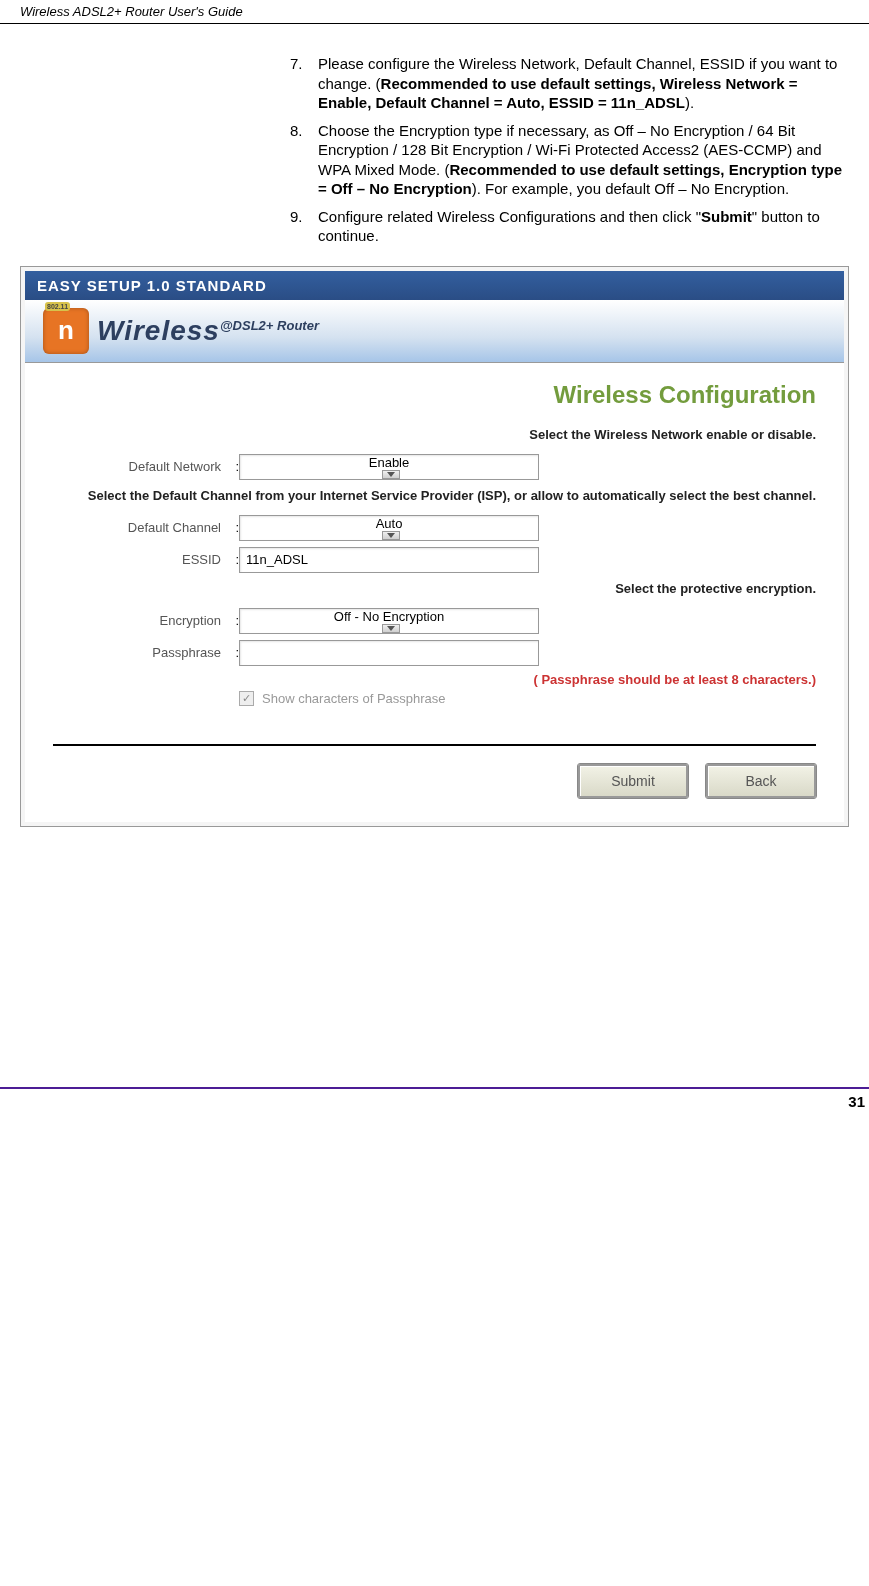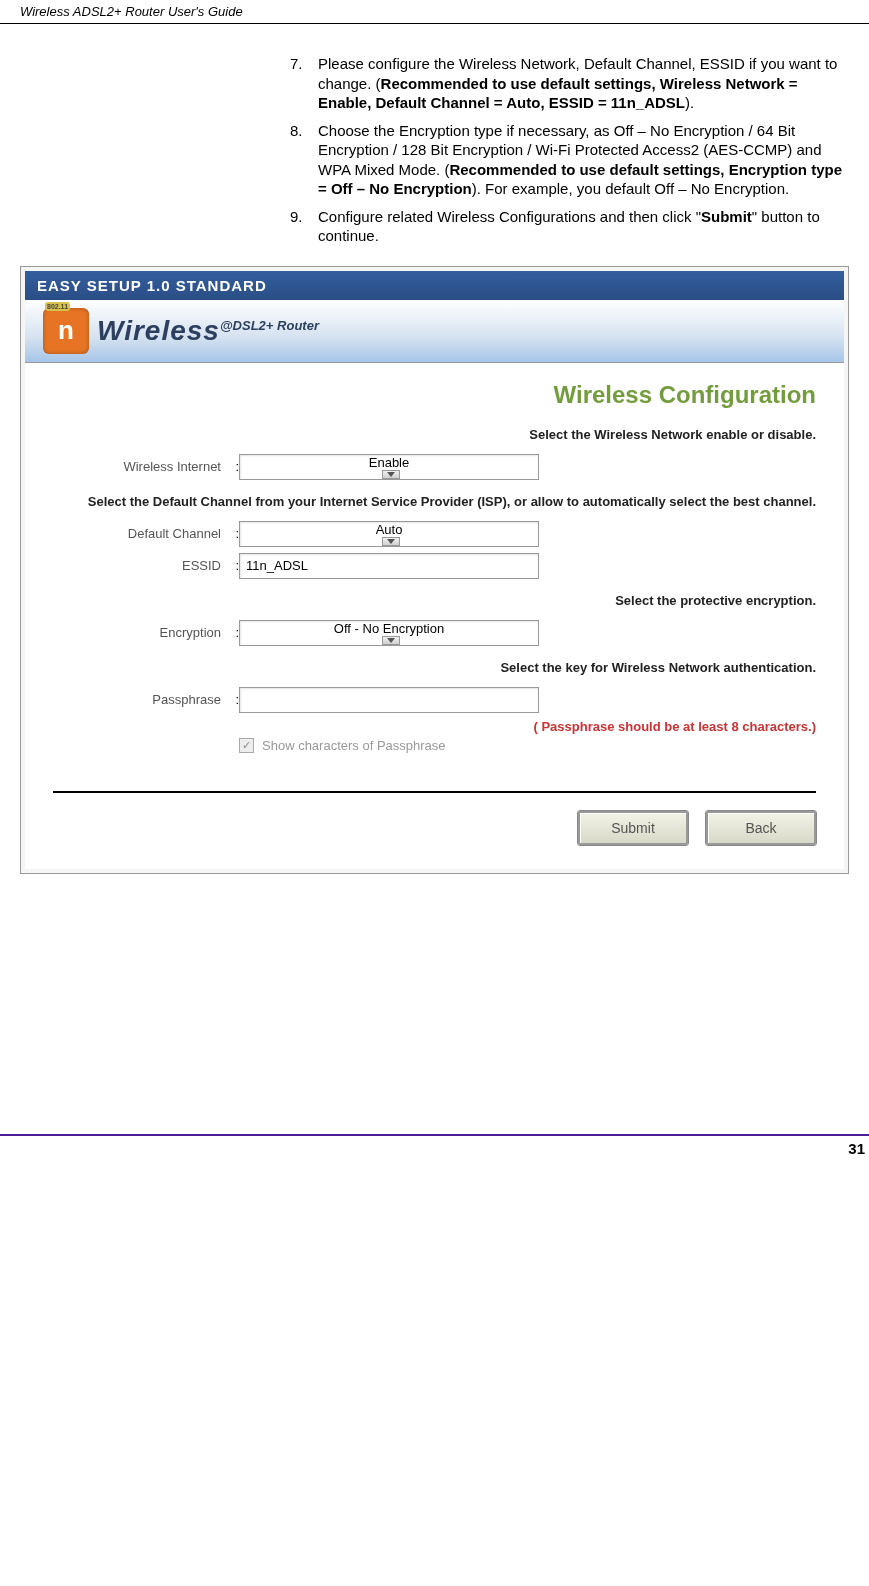--- a/index.html
+++ b/index.html
@@ -120,21 +120,21 @@
       color: #739c3d;
       font-size: 24px;
       font-weight: bold;
       margin-bottom: 18px;
     }
     .prompt {
       font-weight: bold;
       color: #222;
       font-size: 13px;
       margin-bottom: 12px;
-      margin-top: 14px;
+      margin-top: 8px;
     }
     .form-row {
       display: flex;
       align-items: center;
       margin: 6px 0 6px 18px;
     }
     .form-label {
       width: 150px;
       font-size: 13px;
       color: #555;
@@ -285,21 +285,21 @@
             <span class="sub">@DSL2+ Router</span>
           </div>
         </div>
       </div>
 
       <div class="config-section">
         <div class="section-title">Wireless Configuration</div>
 
         <div class="prompt">Select the Wireless Network enable or disable.</div>
         <div class="form-row">
-          <span class="form-label">Wireless Internet</span>
+          <span class="form-label">Default Network</span>
           <span class="form-colon">:</span>
           <div class="select-box">
             <span>Enable</span>
             <div class="dropdown-btn">
                 <div class="tri-down"></div>
               </div>
           </div>
         </div>
 
         <div class="prompt">Select the Default Channel from your Internet Service Provider (ISP),  or allow to automatically select the best channel.</div>
@@ -327,21 +327,20 @@
           <span class="form-label">Encryption</span>
           <span class="form-colon">:</span>
           <div class="select-box">
             <span>Off - No Encryption</span>
             <div class="dropdown-btn">
                 <div class="tri-down"></div>
               </div>
           </div>
         </div>
 
-        <div class="prompt">Select the key for Wireless Network authentication.</div>
         <div class="form-row">
           <span class="form-label">Passphrase</span>
           <span class="form-colon">:</span>
           <div class="text-input">
             <span></span>
           </div>
         </div>
 
         <div class="warn-text">( Passphrase should be at least 8 characters.)</div>
         <div class="checkbox-row">

